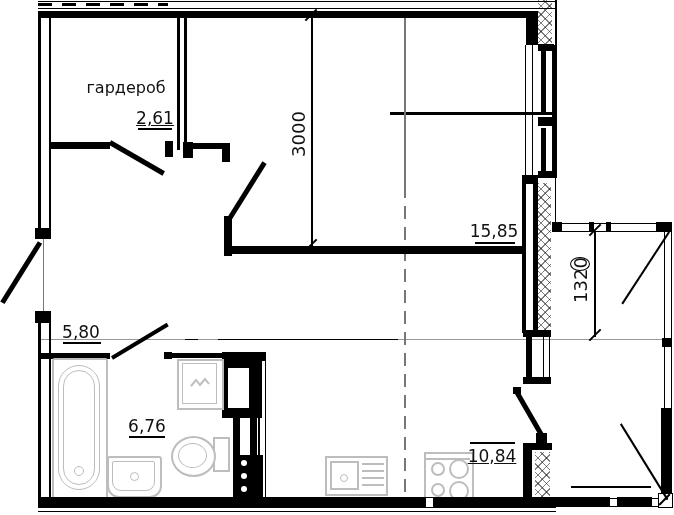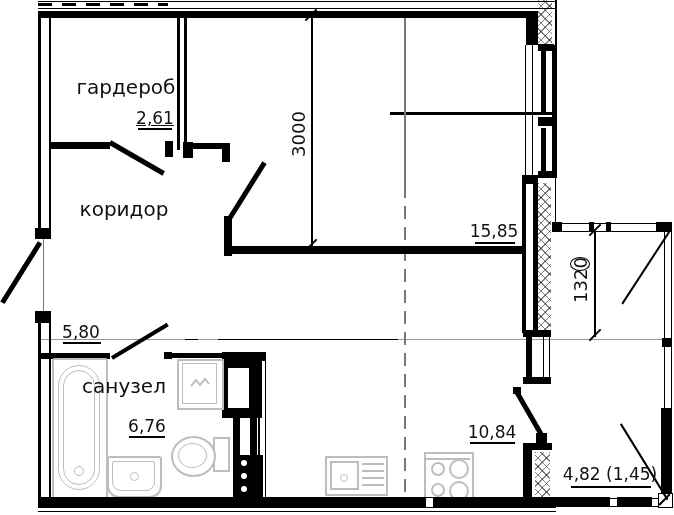--- a/index.html
+++ b/index.html
@@ -6,21 +6,21 @@
   #plan{position:relative;width:674px;height:515px;background:#fff;overflow:hidden;
         font-family:"DejaVu Sans",sans-serif;color:#111;}
   .k{position:absolute;background:#000;}
   .gy{position:absolute;background:#999;}
   .g7{position:absolute;background:#777;}
   .hx{position:absolute;background:
       repeating-linear-gradient(45deg,rgba(0,0,0,.5) 0 1px,transparent 1px 6px),
       repeating-linear-gradient(135deg,rgba(0,0,0,.5) 0 1px,transparent 1px 6px);}
   .door{position:absolute;background:#000;height:5px;transform-origin:0 50%;}
   .tick{position:absolute;width:16px;height:2px;background:#000;transform:rotate(-45deg);}
-  .lbl{position:absolute;white-space:nowrap;font-size:20px;transform:translate(-50%,-50%);}
+  .lbl{position:absolute;white-space:nowrap;font-size:16px;transform:translate(-50%,-50%);}
   .num{position:absolute;white-space:nowrap;font-size:17px;transform:translate(-50%,-50%);}
   .vlbl{position:absolute;white-space:nowrap;font-size:18px;transform:translate(-50%,-50%) rotate(-90deg);}
   .fx{position:absolute;border:2px solid #bdbdbd;background:#fff;}
   .fx1{position:absolute;border:1.5px solid #bdbdbd;background:transparent;}
   .gline{position:absolute;background:#bdbdbd;}
   .dashv{position:absolute;width:1.5px;background:repeating-linear-gradient(180deg,#777 0 13px,transparent 13px 21px);}
   .dashh{position:absolute;height:3px;background:repeating-linear-gradient(90deg,#000 0 14px,transparent 14px 24px);}
 </style>
 </head>
 <body>
@@ -175,30 +175,27 @@
   <div class="tick" style="left:587px;top:229px;"></div>
   <div class="tick" style="left:587px;top:334px;"></div>
 
   <div class="lbl" style="left:126px;top:87px;">гардероб</div>
   <div class="num" style="left:155px;top:118px;text-decoration:underline;">2,61</div>
   <div class="k" style="left:138px;top:128px;width:34px;height:1.5px;"></div>
 
   <div class="num" style="left:494px;top:231px;">15,85</div>
   <div class="k" style="left:475px;top:242px;width:40px;height:1.5px;"></div>
 
-  <div class="lbl" style="left:124px;top:209px;">коридор</div>
   <div class="num" style="left:81px;top:332px;">5,80</div>
   <div class="k" style="left:63px;top:342px;width:38px;height:1.5px;"></div>
 
-  <div class="num" style="left:492px;top:432px;">10,84</div>
+  <div class="num" style="left:492px;top:456px;text-decoration:underline;">10,84</div>
   <div class="k" style="left:470px;top:442px;width:45px;height:1.5px;"></div>
 
-  <div class="lbl" style="left:124px;top:386px;">санузел</div>
   <div class="num" style="left:147px;top:426px;">6,76</div>
   <div class="k" style="left:129px;top:436px;width:36px;height:1.5px;"></div>
 
-  <div class="num" style="left:610px;top:474px;">4,82 (1,45)</div>
   <div class="k" style="left:571px;top:486px;width:80px;height:1.5px;"></div>
 
   <div class="vlbl" style="left:298px;top:134px;">3000</div>
   <div class="vlbl" style="left:580px;top:280px;">1320</div>
 
 </div>
 
 </body></html>

